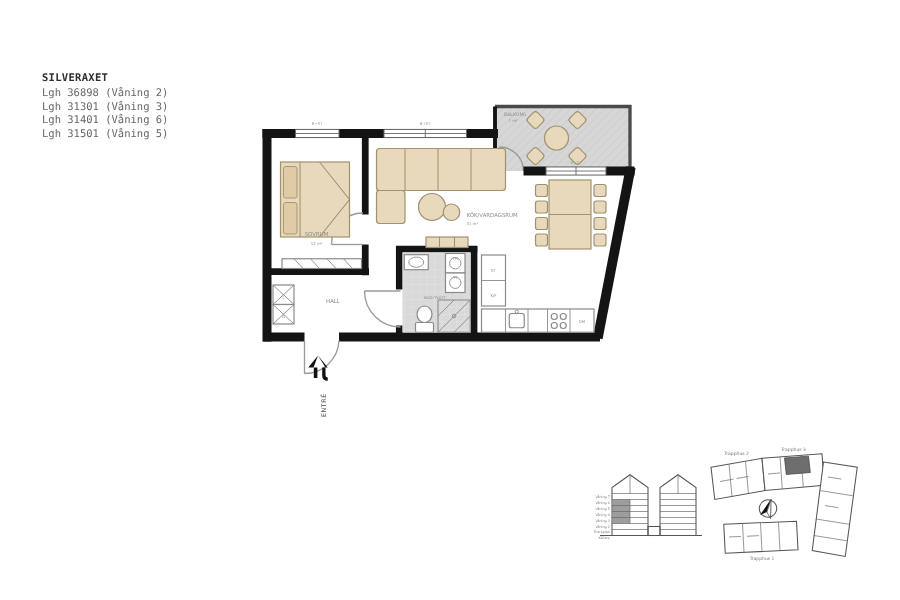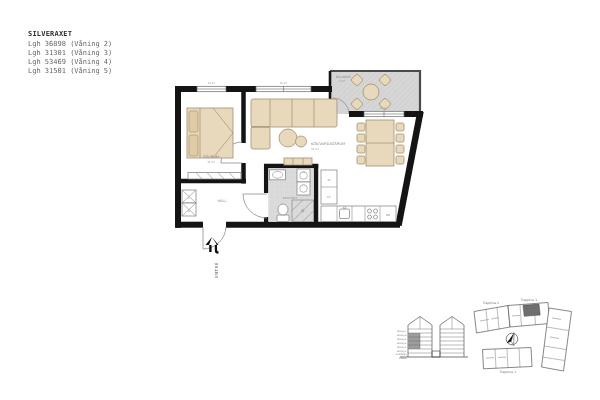--- a/index.html
+++ b/index.html
@@ -1,18 +1,18 @@
 <!DOCTYPE html>
 <html><head>
 <meta charset="utf-8">
 <style>
   html,body{margin:0;padding:0;background:#fff;}
   .canvas{position:relative;width:600px;height:400px;background:#ffffff;overflow:hidden;
           font-family:"DejaVu Sans",sans-serif;}
-  .header{position:absolute;left:28px;top:30px;font-family:"DejaVu Sans Mono",monospace;
+  .header{position:absolute;left:28px;top:48px;font-family:"DejaVu Sans Mono",monospace;
           font-size:7px;line-height:9px;color:#666;}
   .header .title{font-weight:bold;color:#2e2e2e;letter-spacing:0.2px;margin-bottom:1px;}
   svg{position:absolute;left:0;top:0;}
   .wall{stroke:#141414;stroke-width:6;fill:none;stroke-linecap:butt;}
   .iwall{stroke:#141414;stroke-width:4.5;fill:none;stroke-linecap:butt;}
   .diag{stroke:#141414;stroke-width:6.5;fill:none;stroke-linecap:butt;}
   .furn{fill:#e8d9bc;stroke:#a2916f;stroke-width:0.8;}
   .furnline{stroke:#a2916f;stroke-width:0.7;fill:none;}
   .wfix{fill:#ffffff;stroke:#8a8a8a;stroke-width:0.8;}
   .wline{stroke:#8a8a8a;stroke-width:0.6;fill:none;}
@@ -32,21 +32,21 @@
 </style>
 </head>
 <body>
 
 <div class="canvas">
 
   <div class="header">
     <div class="title">SILVERAXET</div>
     <div>Lgh 36898 (Våning 2)</div>
     <div>Lgh 31301 (Våning 3)</div>
-    <div>Lgh 53469 (Våning 4)</div>
+    <div>Lgh 31401 (Våning 6)</div>
     <div>Lgh 31501 (Våning 5)</div>
   </div>
 
   <svg width="600" height="400" viewBox="0 0 600 400">
     <defs>
       <pattern id="balchatch" width="4" height="4" patternUnits="userSpaceOnUse" patternTransform="rotate(45)">
         <rect width="4" height="4" fill="#d6d6d6"></rect>
         <line x1="0" y1="0" x2="0" y2="4" stroke="#c6c6c6" stroke-width="0.7"></line>
       </pattern>
       <pattern id="bathtile" width="5" height="5" patternUnits="userSpaceOnUse">

